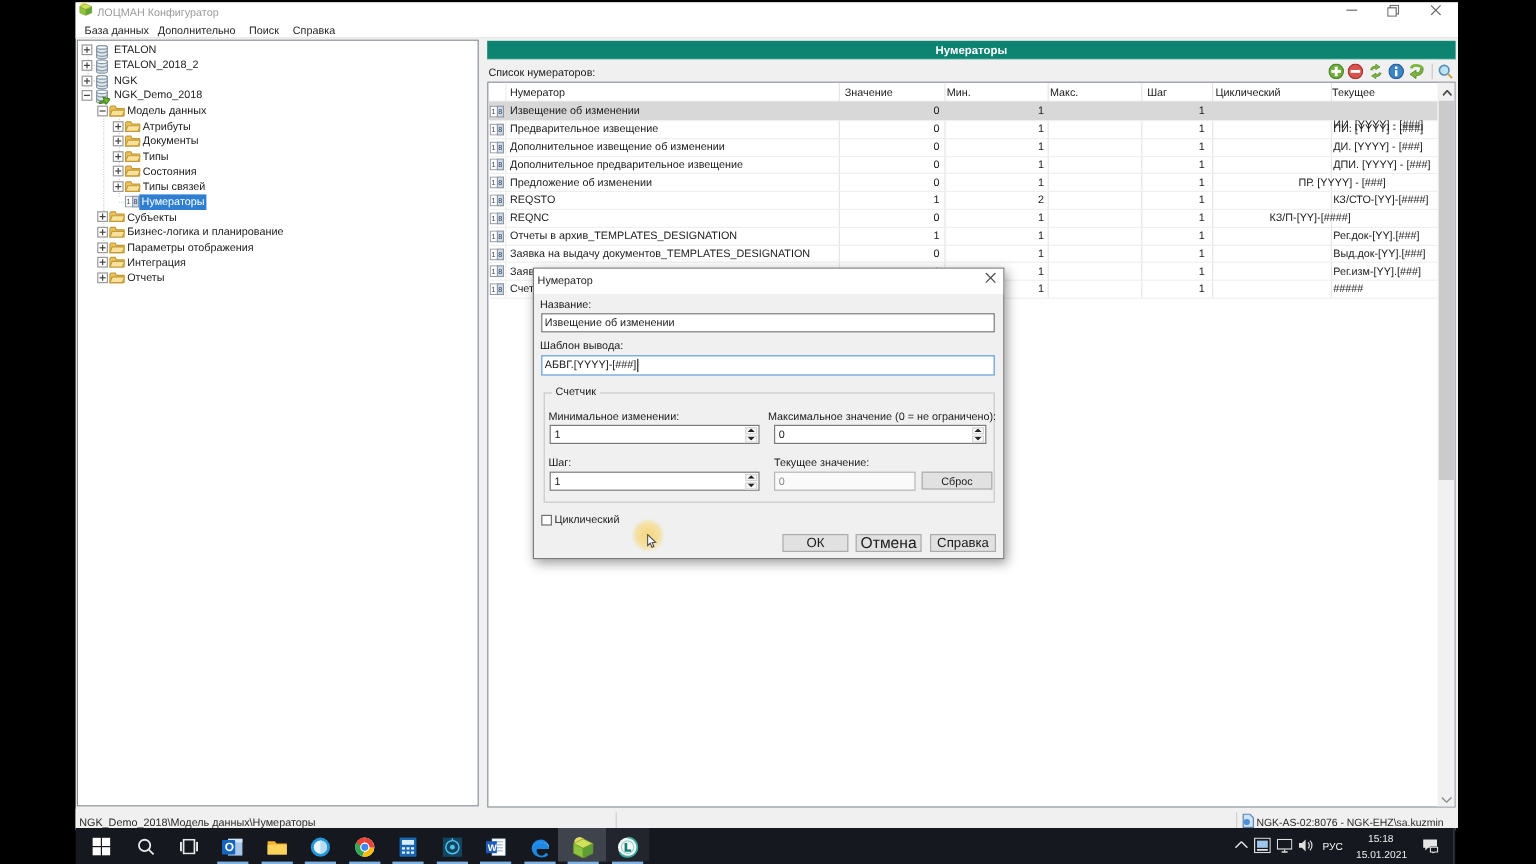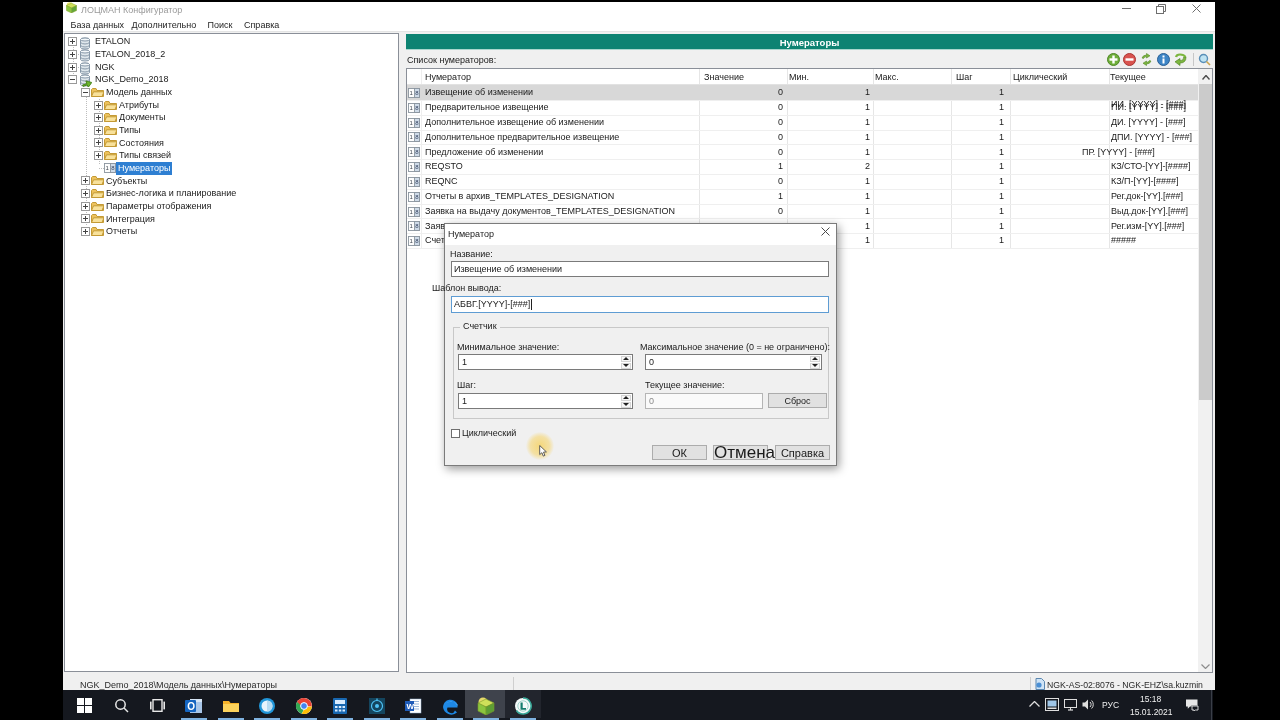--- a/index.html
+++ b/index.html
@@ -306,21 +306,21 @@
 <div class="a" style="left:408px;top:176.8px"><svg width="12" height="10" viewBox="0 0 12 10">
       <rect x="0.5" y="0.5" width="11" height="9" fill="#fdfdfd" stroke="#8b949e" stroke-width="0.9"></rect>
       <rect x="6.5" y="0.5" width="5" height="9" fill="#cfdbe8" stroke="#8b949e" stroke-width="0.9"></rect>
       <text x="1.5" y="7.3" font-size="6" fill="#3f4650" font-family="Liberation Sans">1</text>
       <text x="7.3" y="7.3" font-size="6" fill="#33415f" font-family="Liberation Sans">8</text>
     </svg></div>
 <div class="tx" style="left:425px;top:176.1px">REQNC</div>
 <div class="tx" style="left:683px;top:176.1px;width:100px;text-align:right">0</div>
 <div class="tx" style="left:770px;top:176.1px;width:100px;text-align:right">1</div>
 <div class="tx" style="left:904px;top:176.1px;width:100px;text-align:right">1</div>
-<div class="tx" style="left:1111px;top:176.1px">КЗ/П-[YY]-[####]</div>
+<div class="tx" style="left:1058px;top:176.1px">КЗ/П-[YY]-[####]</div>
 <div class="a" style="left:407px;top:203.6px;width:791px;height:1px;background:#efefef"></div>
 <div class="a" style="left:408px;top:191.7px"><svg width="12" height="10" viewBox="0 0 12 10">
       <rect x="0.5" y="0.5" width="11" height="9" fill="#fdfdfd" stroke="#8b949e" stroke-width="0.9"></rect>
       <rect x="6.5" y="0.5" width="5" height="9" fill="#cfdbe8" stroke="#8b949e" stroke-width="0.9"></rect>
       <text x="1.5" y="7.3" font-size="6" fill="#3f4650" font-family="Liberation Sans">1</text>
       <text x="7.3" y="7.3" font-size="6" fill="#33415f" font-family="Liberation Sans">8</text>
     </svg></div>
 <div class="tx" style="left:425px;top:191.0px">Отчеты в архив_TEMPLATES_DESIGNATION</div>
 <div class="tx" style="left:683px;top:191.0px;width:100px;text-align:right">1</div>
 <div class="tx" style="left:770px;top:191.0px;width:100px;text-align:right">1</div>
@@ -372,27 +372,27 @@
 <div class="a" style="left:1199px;top:84px;width:13px;height:316px;background:#cbcbcb"></div>
 <div class="a" style="left:444px;top:223px;width:393px;height:243px;background:#f0f0f0;border:1px solid #7b7b7b;box-shadow:2px 3px 9px rgba(0,0,0,0.4)"></div>
 <div class="a" style="left:445px;top:224px;width:391px;height:21px;background:#fff"></div>
 <div class="tx" style="left:448px;top:228.5px">Нумератор</div>
 <svg class="a" style="left:821px;top:227px" width="9" height="9">
     <path d="M0.5 0.5 L8.5 8.5 M8.5 0.5 L0.5 8.5" stroke="#4a4a4a" stroke-width="1"></path>
   </svg>
 <div class="tx" style="left:450px;top:249px">Название:</div>
 <div class="a" style="left:451px;top:261px;width:378px;height:16px;background:#fff;border:1px solid #7a7a7a"></div>
 <div class="tx" style="left:454px;top:263.5px">Извещение об изменении</div>
-<div class="tx" style="left:432px;top:283px">Шаблон вывода:</div>
+<div class="tx" style="left:450px;top:283px">Шаблон вывода:</div>
 <div class="a" style="left:451px;top:296px;width:378px;height:17px;background:#fff;border:1px solid #5e9cd3"></div>
 <div class="tx" style="left:454px;top:299px">АБВГ.[YYYY]-[###]</div>
 <div class="a" style="left:531px;top:299px;width:1px;height:11px;background:#222"></div>
 <div class="a" style="left:453px;top:327px;width:376px;height:92px;border:1px solid #c8c8c8"></div>
 <div class="tx" style="left:460px;top:321px;background:#f0f0f0;padding:0 3px">Счетчик</div>
-<div class="tx" style="left:457px;top:342px">Минимальное значение:</div>
+<div class="tx" style="left:457px;top:342px">Минимальное изменении:</div>
 <div class="a" style="left:458px;top:354px;width:175px;height:16px;background:#fff;border:1px solid #7a7a7a"></div>
 <div class="tx" style="left:462px;top:356.5px">1</div>
 <div class="a" style="left:621px;top:355.5px;width:10px;height:6.5px;background:#f7f7f7;border:1px solid #d5d5d5"></div>
 <div class="a" style="left:621px;top:362.5px;width:10px;height:6.5px;background:#f7f7f7;border:1px solid #d5d5d5"></div>
 <svg class="a" style="left:623px;top:357px" width="6" height="3">
     <polygon points="3,0 6,3 0,3" fill="#222"></polygon>
   </svg>
 <svg class="a" style="left:623px;top:364px" width="6" height="3">
     <polygon points="0,0 6,0 3,3" fill="#222"></polygon>
   </svg>
@@ -418,28 +418,28 @@
 <svg class="a" style="left:623px;top:403px" width="6" height="3">
     <polygon points="0,0 6,0 3,3" fill="#222"></polygon>
   </svg>
 <div class="tx" style="left:645px;top:380px">Текущее значение:</div>
 <div class="a" style="left:645px;top:393px;width:118px;height:16px;background:#fafafa;border:1px solid #b5b5b5"></div>
 <div class="tx" style="left:649px;top:395.5px;color:#8a8a8a">0</div>
 <div class="a btn" style="left:768px;top:393px;width:59px;height:15px;background:#e1e1e1;border:1px solid #acacac;text-align:center;line-height:14px">Сброс</div>
 <div class="a" style="left:451px;top:429px;width:9px;height:9px;background:#fff;border:1px solid #6e6e6e"></div>
 <div class="tx" style="left:462px;top:428px">Циклический</div>
 <div class="a" style="left:652px;top:445px;width:55px;height:15px;background:#e1e1e1;border:1px solid #acacac;text-align:center;line-height:14px;font-size:11px">ОК</div>
-<div class="a" style="left:713px;top:445px;width:55px;height:15px;background:#e1e1e1;border:1px solid #acacac;text-align:center;line-height:14px;font-size:17px">Отмена</div>
+<div class="a" style="left:713px;top:445px;width:55px;height:15px;background:#e1e1e1;border:1px solid #acacac;text-align:center;line-height:14px;font-size:13px">Отмена</div>
 <div class="a" style="left:775px;top:445px;width:55px;height:15px;background:#e1e1e1;border:1px solid #acacac;text-align:center;line-height:14px;font-size:11px">Справка</div>
 <div class="a" style="left:526px;top:432px;width:28px;height:28px;border-radius:50%;background:radial-gradient(circle, rgba(246,211,101,0.85) 0%, rgba(246,211,101,0.55) 48%, rgba(246,211,101,0) 72%)"></div>
 <svg class="a" style="left:539px;top:445px" width="9" height="13" viewBox="0 0 9 13">
     <path d="M0.7 0.5 L0.7 9.6 L2.9 7.7 L4.3 11.1 L5.9 10.4 L4.5 7.1 L7.4 6.9 Z" fill="#fff" stroke="#4d4d4d" stroke-width="0.9"></path>
   </svg>
 <div class="a" style="left:63px;top:674px;width:1152px;height:16px;background:#f0f0f0"></div>
-<div class="tx" style="left:80px;top:679.5px;color:#2a2a2a">NGK_Demo_2018\Модель данных\Нумераторы</div>
+<div class="tx" style="left:66px;top:679.5px;color:#2a2a2a">NGK_Demo_2018\Модель данных\Нумераторы</div>
 <div class="a" style="left:513px;top:676.5px;width:1px;height:13px;background:#cfcfcf"></div>
 <div class="a" style="left:1030px;top:676.5px;width:1px;height:13px;background:#cfcfcf"></div>
 <svg class="a" style="left:1035px;top:678px" width="10" height="12">
     <path d="M1 0.5 L6.5 0.5 L9.5 3.5 L9.5 11.5 L1 11.5 Z" fill="#cfe3f5" stroke="#5b87b0" stroke-width="1"></path>
     <circle cx="4" cy="7" r="2.6" fill="#4b8fd4"></circle>
   </svg>
 <div class="tx" style="left:1047px;top:679.5px;color:#2a2a2a;font-size:8.7px">NGK-AS-02:8076 - NGK-EHZ\sa.kuzmin</div>
 <div class="a" style="left:63px;top:690px;width:1150px;height:30px;background:#15181f"></div>
 <div class="a" style="left:1211px;top:690px;width:1px;height:30px;background:#3a3e47"></div>
 <div class="a" style="left:1213px;top:690px;width:67px;height:30px;background:#000"></div>

